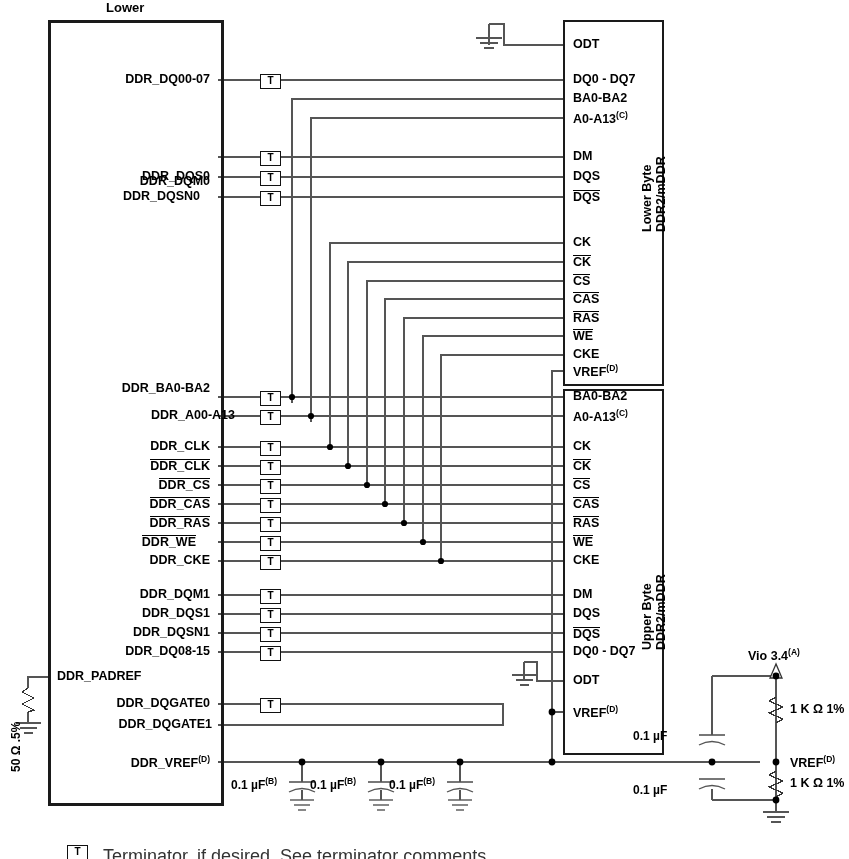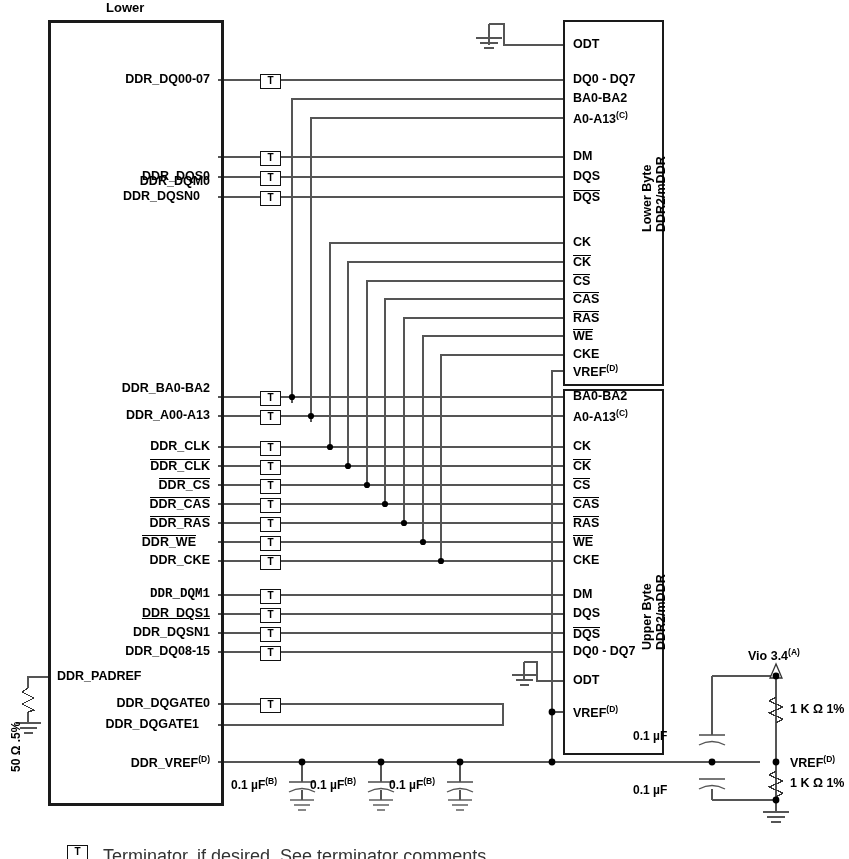--- a/index.html
+++ b/index.html
@@ -204,38 +204,38 @@
     <span>Upper Byte</span><br>
     <span>DDR2/mDDR</span>
   </div>
 
   <div class="lbl r" style="right:639px;top:73px;"><span>DDR_DQ00-07</span></div>
   <div class="lbl r" style="right:639px;top:150px;margin-top:25px;"><span>DDR_DQM0</span></div>
   <div class="lbl r" style="right:639px;top:170px;"><span>DDR_DQS0</span></div>
   <div class="lbl r" style="right:649px;top:190px;"><span>DDR_DQSN0</span></div>
 
   <div class="lbl r" style="right:639px;top:382px;"><span>DDR_BA0-BA2</span></div>
-  <div class="lbl r" style="right:639px;top:409px;padding-left:14px;"><span>DDR_A00-A13</span></div>
+  <div class="lbl r" style="right:614px;top:409px;padding-left:14px;"><span>DDR_A00-A13</span></div>
 
   <div class="lbl r" style="right:639px;top:440px;"><span>DDR_CLK</span></div>
   <div class="lbl r" style="right:639px;top:459px;"><span class="ovl">DDR_CLK</span></div>
   <div class="lbl r" style="right:639px;top:478px;"><span class="ovl">DDR_CS</span></div>
   <div class="lbl r" style="right:639px;top:497px;margin-left:40px;"><span class="ovl">DDR_CAS</span></div>
   <div class="lbl r" style="right:639px;top:516px;"><span class="ovl">DDR_RAS</span></div>
   <div class="lbl r" style="right:653px;top:535px;"><span class="ovl">DDR_WE</span></div>
   <div class="lbl r" style="right:639px;top:554px;"><span>DDR_CKE</span></div>
 
-  <div class="lbl r" style="right:639px;top:588px;font-family:Liberation Mono, monospace;"><span>DDR_DQM1</span></div>
-  <div class="lbl r" style="right:639px;top:607px;text-decoration:underline;"><span>DDR_DQS1</span></div>
+  <div class="lbl r" style="right:639px;top:588px;"><span>DDR_DQM1</span></div>
+  <div class="lbl r" style="right:639px;top:607px;"><span>DDR_DQS1</span></div>
   <div class="lbl r" style="right:639px;top:626px;"><span>DDR_DQSN1</span></div>
   <div class="lbl r" style="right:639px;top:645px;"><span>DDR_DQ08-15</span></div>
 
   <div class="lbl" style="left:57px;top:670px;"><span>DDR_PADREF</span></div>
   <div class="lbl r" style="right:639px;top:697px;"><span>DDR_DQGATE0</span></div>
-  <div class="lbl r" style="right:650px;top:718px;margin-left:20px;"><span>DDR_DQGATE1</span></div>
+  <div class="lbl r" style="right:637px;top:718px;margin-left:20px;"><span>DDR_DQGATE1</span></div>
   <div class="lbl r" style="right:639px;top:755px;">
     <span>DDR_VREF</span><span class="sup">(D)</span></div>
 
   <div class="lbl" style="left:573px;top:38px;"><span>ODT</span></div>
   <div class="lbl" style="left:573px;top:73px;"><span>DQ0 - DQ7</span></div>
   <div class="lbl" style="left:573px;top:92px;"><span>BA0-BA2</span></div>
   <div class="lbl" style="left:573px;top:111px;"><span>A0-A13</span><span class="sup">(C)</span></div>
   <div class="lbl" style="left:573px;top:150px;"><span>DM</span></div>
   <div class="lbl" style="left:573px;top:170px;"><span>DQS</span></div>
   <div class="lbl" style="left:573px;top:190px;"><span class="ovl">DQS</span></div>

